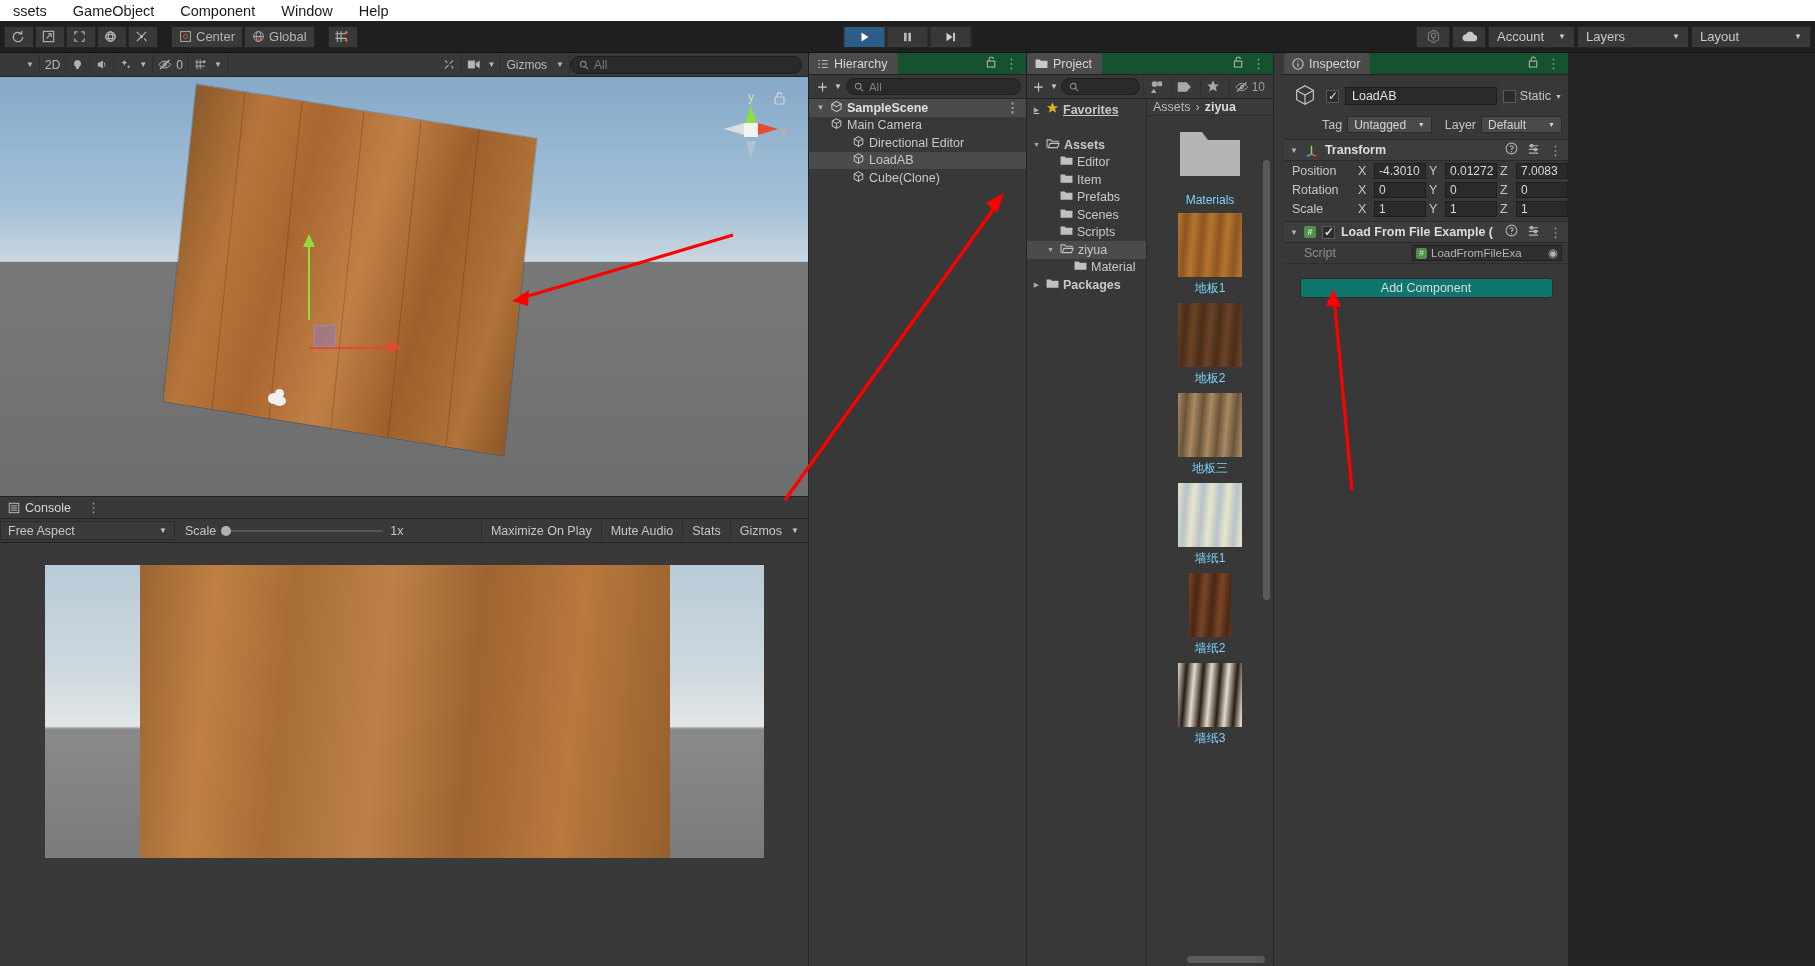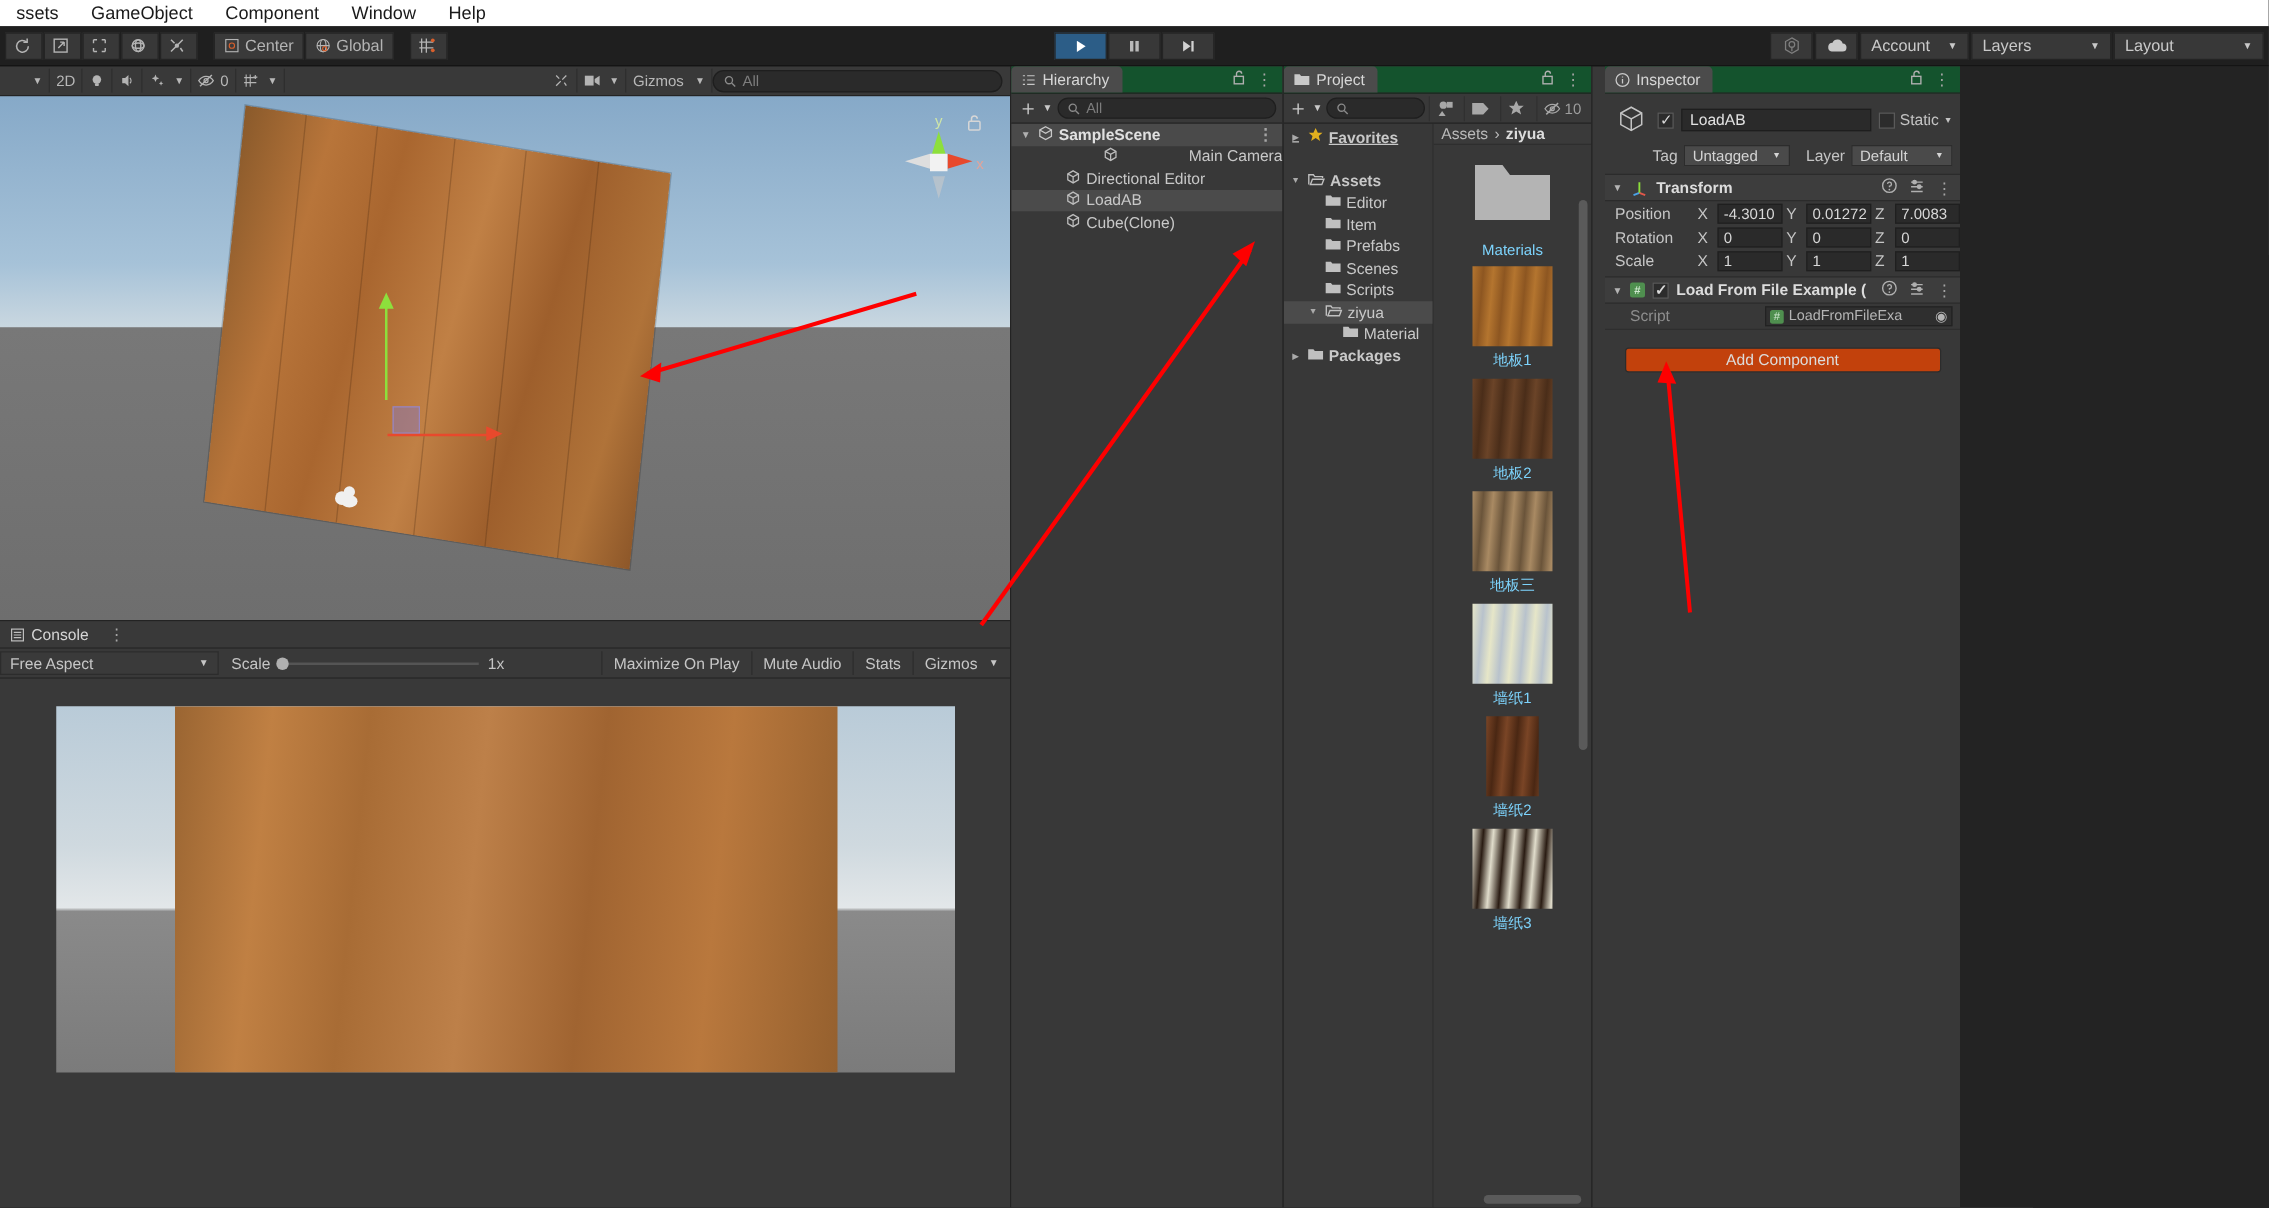--- a/index.html
+++ b/index.html
@@ -165,21 +165,21 @@
   .vec-row .ax { width:13px; color:#c6c6c6; text-align:left; }
   .vec-row .fld { flex:1; height:16px; background:#2a2a2a; border:1px solid #1f1f1f; color:#d8d8d8;
      display:flex; align-items:center; padding:0 4px; font-size:12px; overflow:hidden; white-space:nowrap; }
   .script-row { height:21px; display:flex; align-items:center; padding:0 6px 0 20px; font-size:12.5px;
      border-bottom:1px solid #2e2e2e; }
   .script-row .lab { color:#8d8d8d; }
   .objfield { margin-left:auto; width:150px; height:16px; background:#2f2f2f; border:1px solid #222;
      display:flex; align-items:center; gap:4px; padding:0 3px; color:#b4b4b4; font-size:11.5px; overflow:hidden; }
   .objfield .circ { margin-left:auto; }
   .addcomp-wrap { display:flex; justify-content:center; padding-top:14px; }
-  .addcomp { width:253px; height:20px; background:#c2410c; border:1px solid #2c2c2c; border-radius:3px;
+  .addcomp { width:253px; height:20px; background:#0f766e; border:1px solid #2c2c2c; border-radius:3px;
      display:flex; align-items:center; justify-content:center; color:#dcdcdc; font-size:12.5px;text-align:center; }
 
   
   .arrow-layer { position:absolute; inset:0; pointer-events:none; }
   .scriptcode { width:12px; height:12px; background:#4f8f4f; color:#cfe8cf; font-size:9px;
      display:flex; align-items:center; justify-content:center; border-radius:2px; }
 </style>
 </head>
 <body>
 
@@ -496,21 +496,21 @@
     <div class="h-list" id="hierarchy-list">
         <div class="h-row scene" style="padding-left: 6px;">
           <span class="arr">▼</span>
           <span><svg width="13" height="13" viewBox="0 0 14 14" fill="none" stroke="#c8c8c8" stroke-width="1.1">
               <path d="M7 1.5l5 2.8v5.4L7 12.5 2 9.7V4.3z"></path>
               <path d="M2 4.3l5 2.8 5-2.8"></path>
             </svg></span>
           <span>SampleScene</span>
           <span class="kb kebab">⋮</span>
         </div>
-        <div class="h-row" style=" justify-content: space-between;">
+        <div class="h-row" style="">
           <span class="arr"></span>
           <span><svg width="13" height="13" viewBox="0 0 14 14" fill="none" stroke="#bdbdbd" stroke-width="1.1">
               <path d="M7 1.8l4.6 2.6v5.2L7 12.2 2.4 9.6V4.4z"></path>
               <path d="M2.4 4.4L7 7l4.6-2.6M7 7v5.2"></path>
             </svg></span>
           <span>Main Camera</span>
         </div>
         <div class="h-row" style="padding-left: 28px;">
           <span class="arr"></span>
           <span><svg width="13" height="13" viewBox="0 0 14 14" fill="none" stroke="#bdbdbd" stroke-width="1.1">

